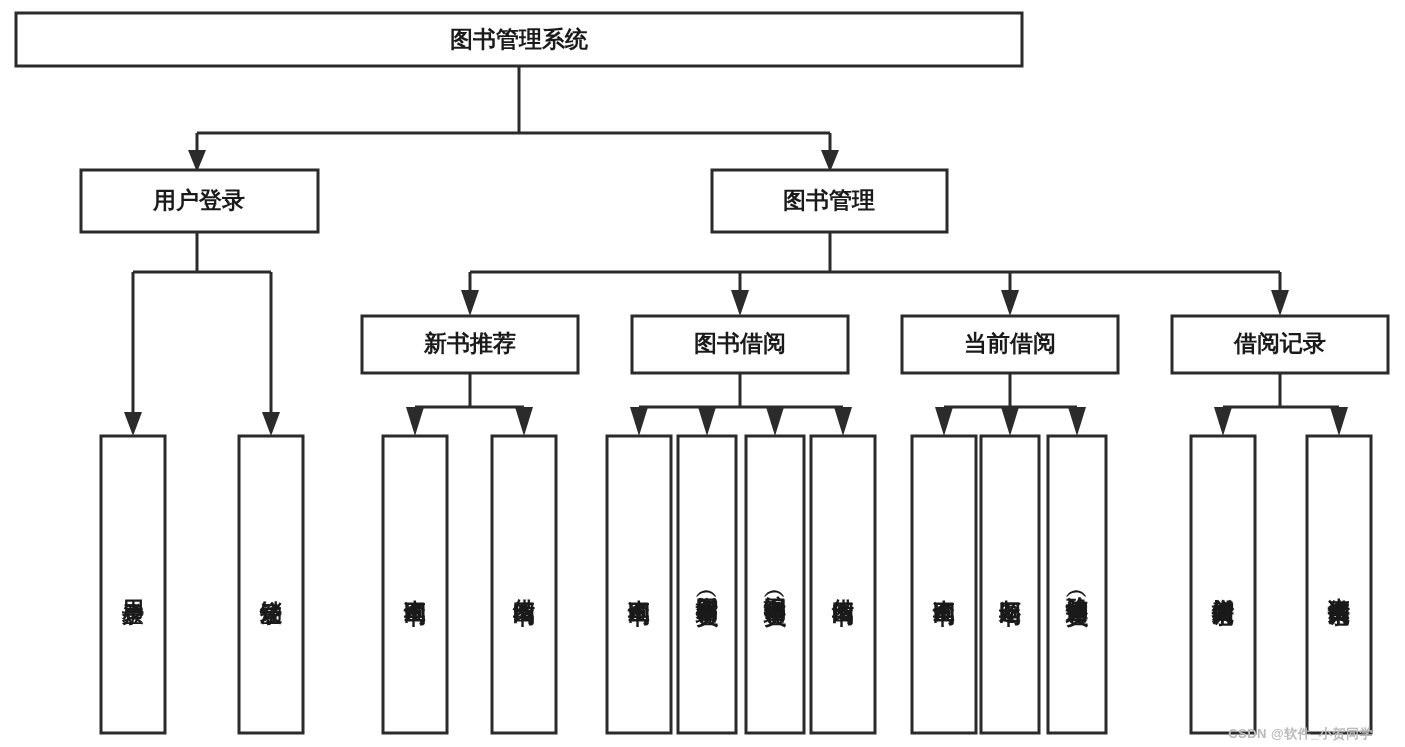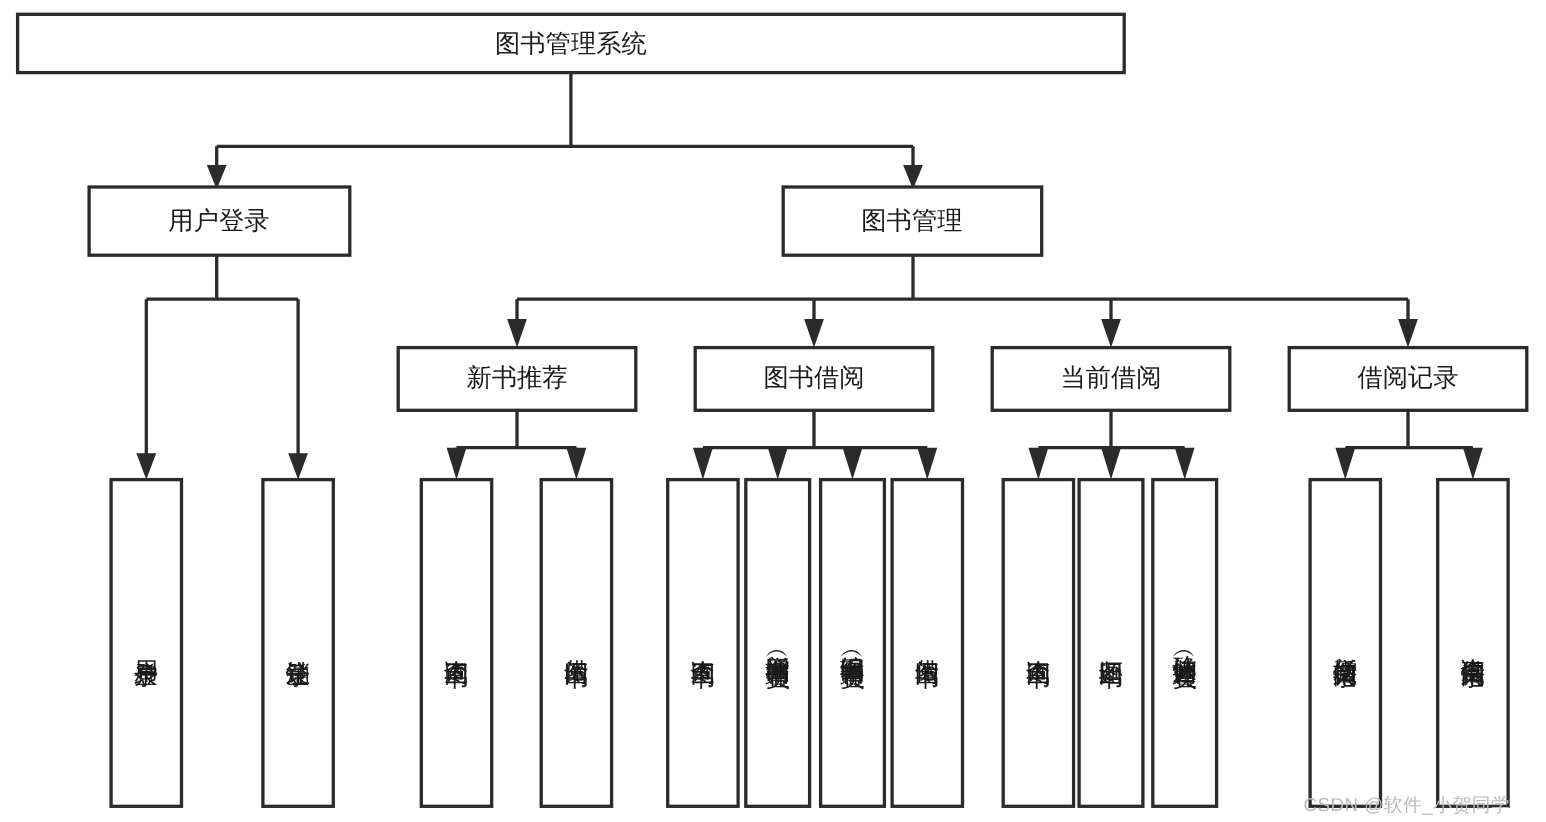--- a/index.html
+++ b/index.html
@@ -11,20 +11,21 @@
     width: 1405px;
     height: 747px;
     font-family: "Liberation Sans", "DejaVu Sans", sans-serif;
     overflow: hidden;
     position: relative;
   }
   #diagram-root {
     position: relative;
     width: 1387px;
     height: 747px;
+    font-weight: bold;
   }
   svg.diagram {
     position: absolute;
     top: 0;
     left: 0;
     width: 1405px;
     height: 747px;
   }
   .node-box {
     fill: #ffffff;
@@ -63,21 +64,21 @@
     justify-content: center;
     text-align: center;
     white-space: nowrap;
     pointer-events: none;
   }
   .watermark {
     position: absolute;
     right: 14px;
     bottom: 4px;
     font-family: "Liberation Sans", "DejaVu Sans", sans-serif;
-    font-size: 17px;
+    font-size: 13px;
     color: #b9b9b9;
     letter-spacing: 0.5px;
     white-space: nowrap;
   }
 </style>
 </head>
 <body>
 
 <div id="diagram-root">
 

